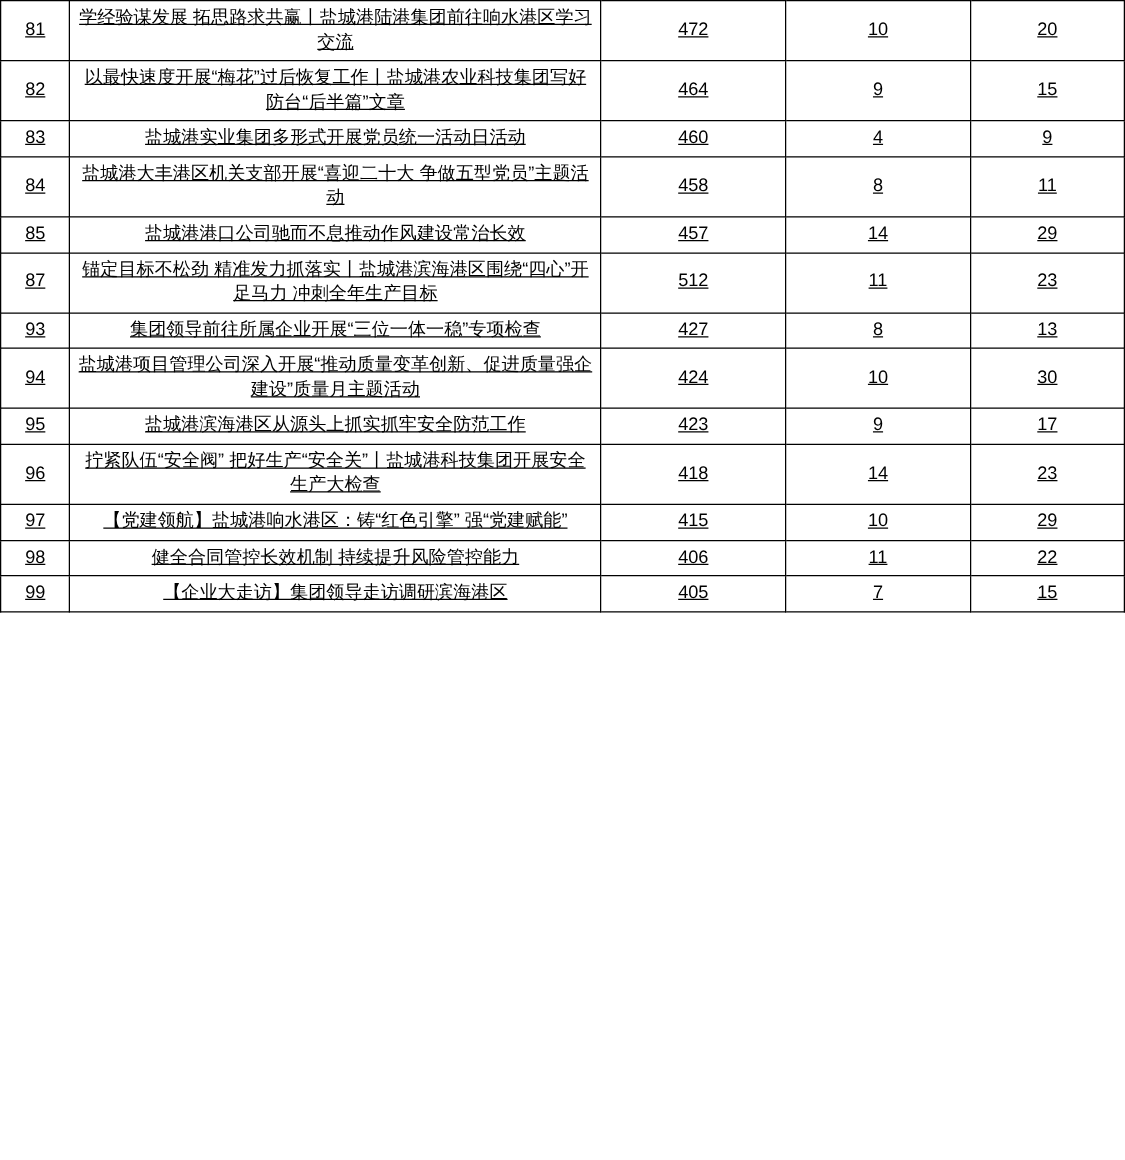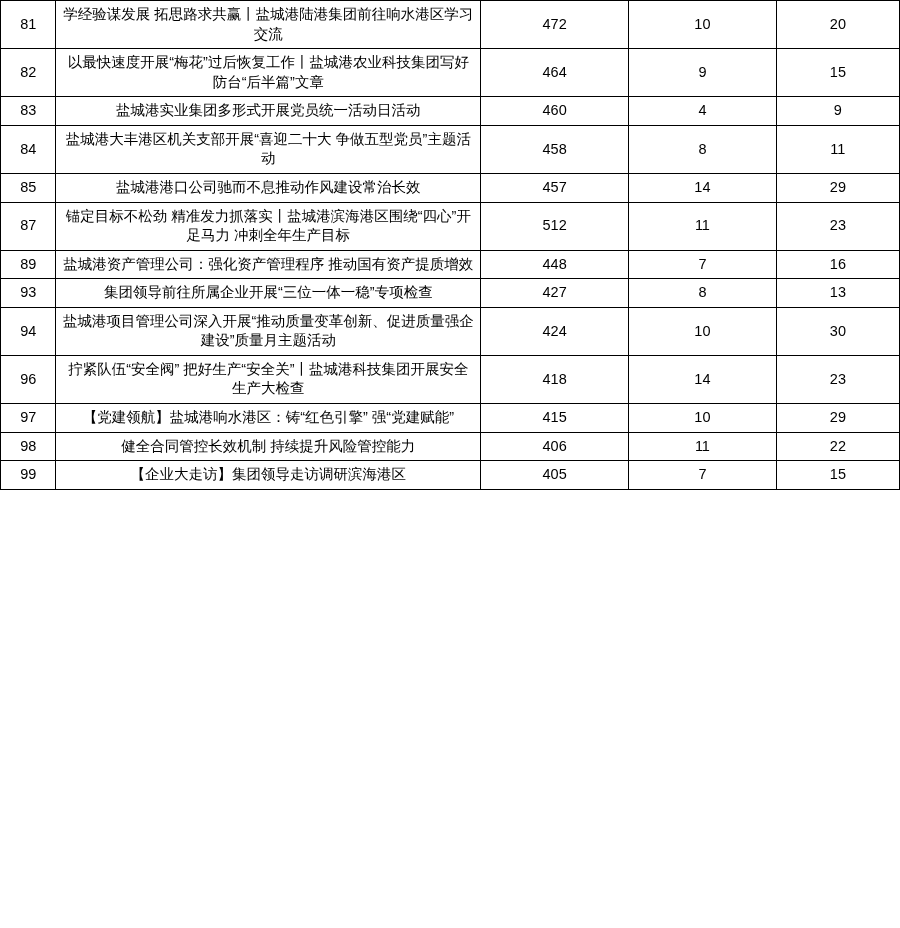--- a/index.html
+++ b/index.html
@@ -11,20 +11,21 @@
     width: 900px;
     height: 928px;
     font-family: "Liberation Sans", sans-serif;
     color: #000000;
     overflow: hidden;
   }
   table.data-table {
     border-collapse: collapse;
     width: 900px;
     table-layout: fixed;
+    text-decoration: underline;
   }
   table.data-table td {
     border: 1px solid #000000;
     font-size: 14.5px;
     line-height: 1.35;
     padding: 4px 6px;
     vertical-align: middle;
     text-align: center;
     box-sizing: border-box;
   }
@@ -90,39 +91,39 @@
         <td class="col-c">29</td>
       </tr>
       <tr class="data-row">
         <td class="col-index">87</td>
         <td class="col-title">锚定目标不松劲 精准发力抓落实丨盐城港滨海港区围绕“四心”开足马力 冲刺全年生产目标</td>
         <td class="col-a">512</td>
         <td class="col-b">11</td>
         <td class="col-c">23</td>
       </tr>
       <tr class="data-row">
-        <td class="col-index">89</td>
-        <td class="col-title">盐城港资产管理公司：强化资产管理程序 推动国有资产提质增效</td>
-        <td class="col-a">448</td>
-        <td class="col-b">7</td>
-        <td class="col-c">16</td>
-      </tr>
-      <tr class="data-row">
         <td class="col-index">93</td>
         <td class="col-title">集团领导前往所属企业开展“三位一体一稳”专项检查</td>
         <td class="col-a">427</td>
         <td class="col-b">8</td>
         <td class="col-c">13</td>
       </tr>
       <tr class="data-row">
         <td class="col-index">94</td>
         <td class="col-title">盐城港项目管理公司深入开展“推动质量变革创新、促进质量强企建设”质量月主题活动</td>
         <td class="col-a">424</td>
         <td class="col-b">10</td>
         <td class="col-c">30</td>
+      </tr>
+      <tr class="data-row">
+        <td class="col-index">95</td>
+        <td class="col-title">盐城港滨海港区从源头上抓实抓牢安全防范工作</td>
+        <td class="col-a">423</td>
+        <td class="col-b">9</td>
+        <td class="col-c">17</td>
       </tr>
       <tr class="data-row">
         <td class="col-index">96</td>
         <td class="col-title">拧紧队伍“安全阀” 把好生产“安全关”丨盐城港科技集团开展安全生产大检查</td>
         <td class="col-a">418</td>
         <td class="col-b">14</td>
         <td class="col-c">23</td>
       </tr>
       <tr class="data-row">
         <td class="col-index">97</td>

